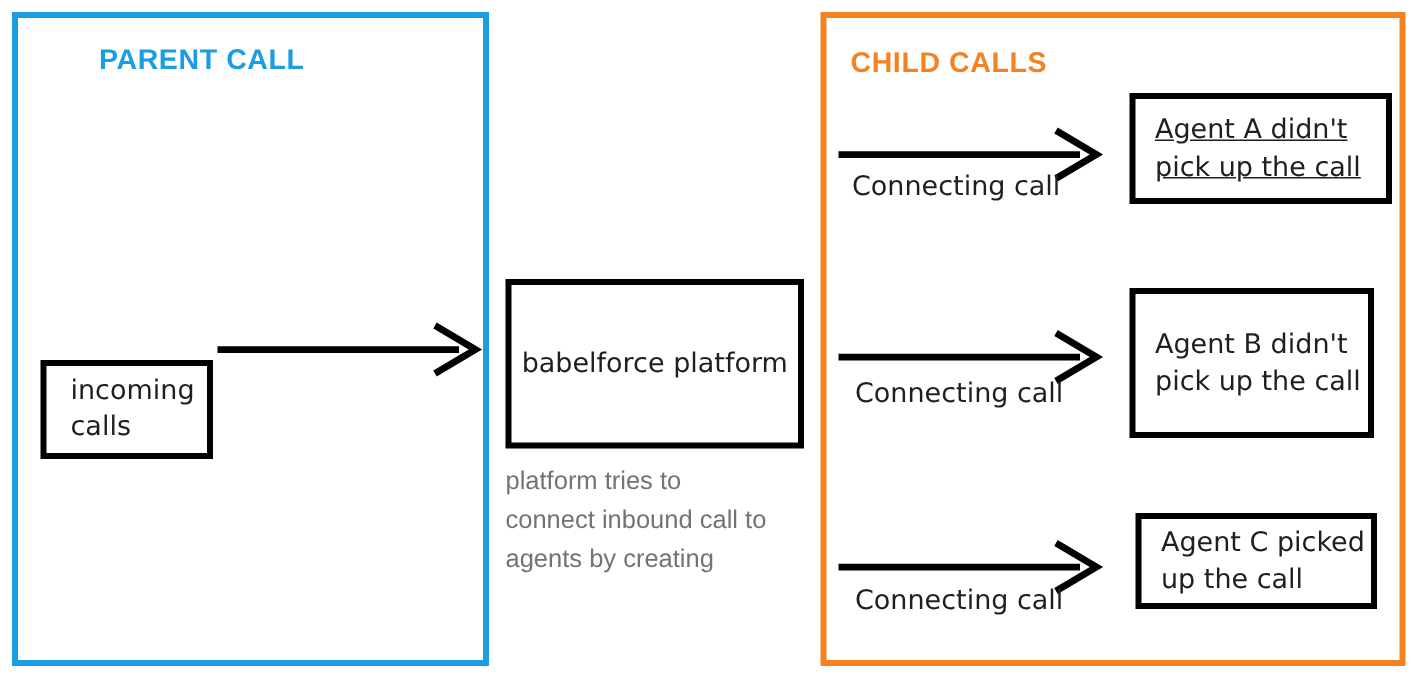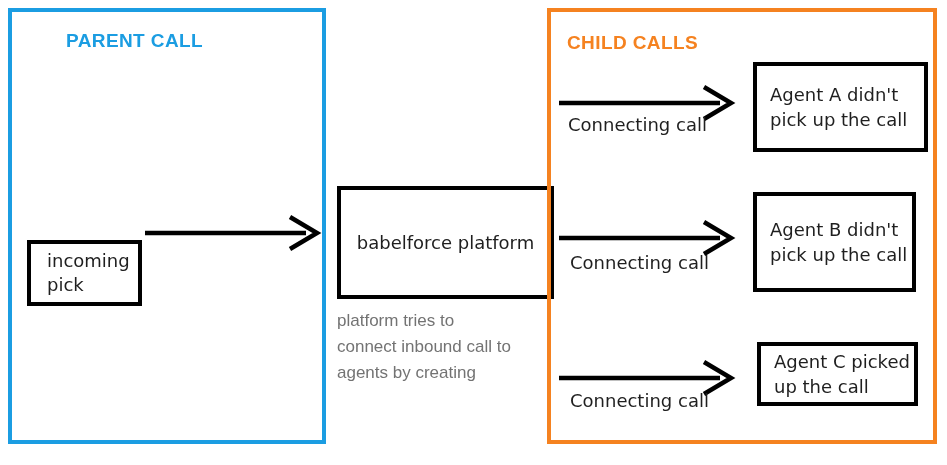--- a/index.html
+++ b/index.html
@@ -57,30 +57,30 @@
   .incoming-box {
     left: 27px; top: 200px;
     width: 115px; height: 66px;
     padding-left: 16px;
     font-size: 18px;
     line-height: 1.35;
     margin-top: 40px;
   }
   .platform-box {
     left: 337px; top: 186px;
-    width: 217px; height: 113px;
+    width: 199px; height: 113px;
     align-items: center;
     font-size: 18px;
   }
   .agent-box {
     padding-left: 13px;
     font-size: 18px;
     line-height: 1.4;
   }
-  .agent-a { left: 753px; top: 62px;  width: 175px; height: 90px; }
+  .agent-a { left: 753px; top: 62px;  width: 175px; height: 74px; text-decoration: underline; }
   .agent-b { left: 753px; top: 192px; width: 163px; height: 100px; }
   .agent-c { left: 757px; top: 342px; width: 161px; height: 64px; }
 
   .arrow-svg { position: absolute; display: block; }
   .arrow-main  { left: 140px; top: 213px; }
   .arrow-row-a { left: 554px; top: 83px;  }
   .arrow-row-b { left: 554px; top: 218px; }
   .arrow-row-c { left: 554px; top: 358px; }
 
   .arrow-label {
@@ -107,21 +107,21 @@
 </head>
 <body>
 
 <div class="canvas">
 
   <div class="panel panel-parent"></div>
   <div class="panel-title title-parent">PARENT CALL</div>
 
   <div class="node incoming-box">
     <div class="line">incoming</div>
-    <div class="line">pick</div>
+    <div class="line">calls</div>
   </div>
 
   <svg class="arrow-svg arrow-main" width="182" height="40" viewBox="0 0 182 40">
     <path d="M5 20 H166" stroke="#000000" stroke-width="4.5" fill="none"></path>
     <path d="M150 4 L177 20 L150 36" stroke="#000000" stroke-width="4.5" fill="none" stroke-linejoin="miter"></path>
   </svg>
 
   <div class="node platform-box">
     <div class="line">babelforce platform</div>
   </div>

